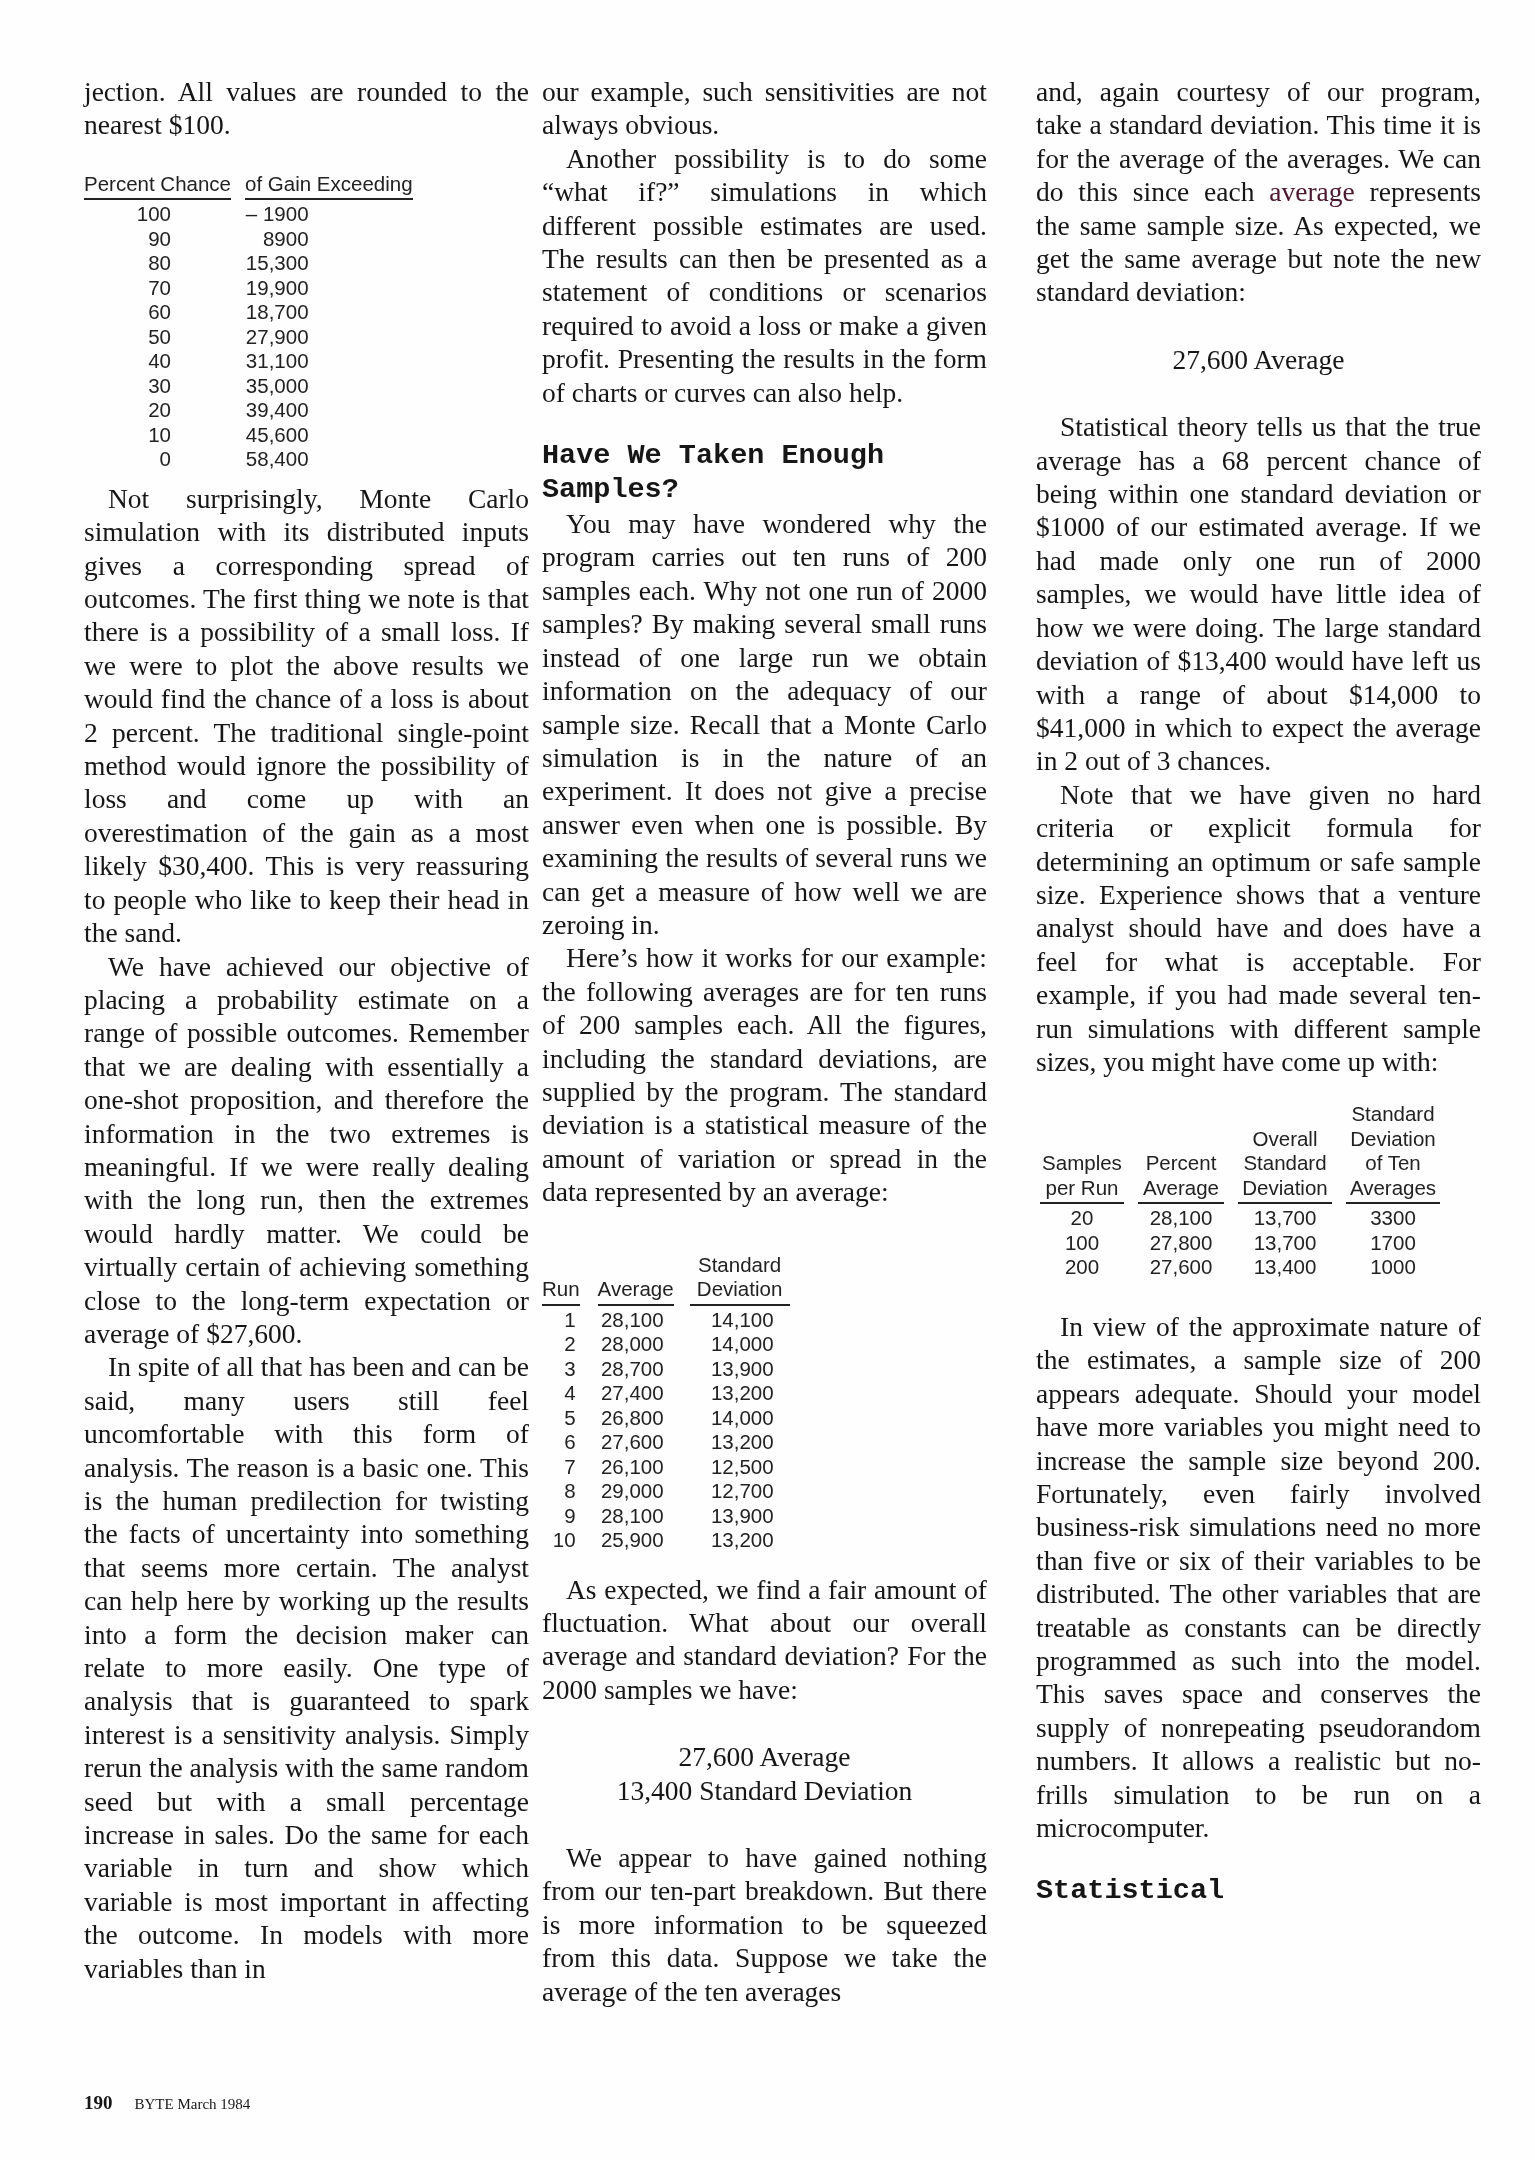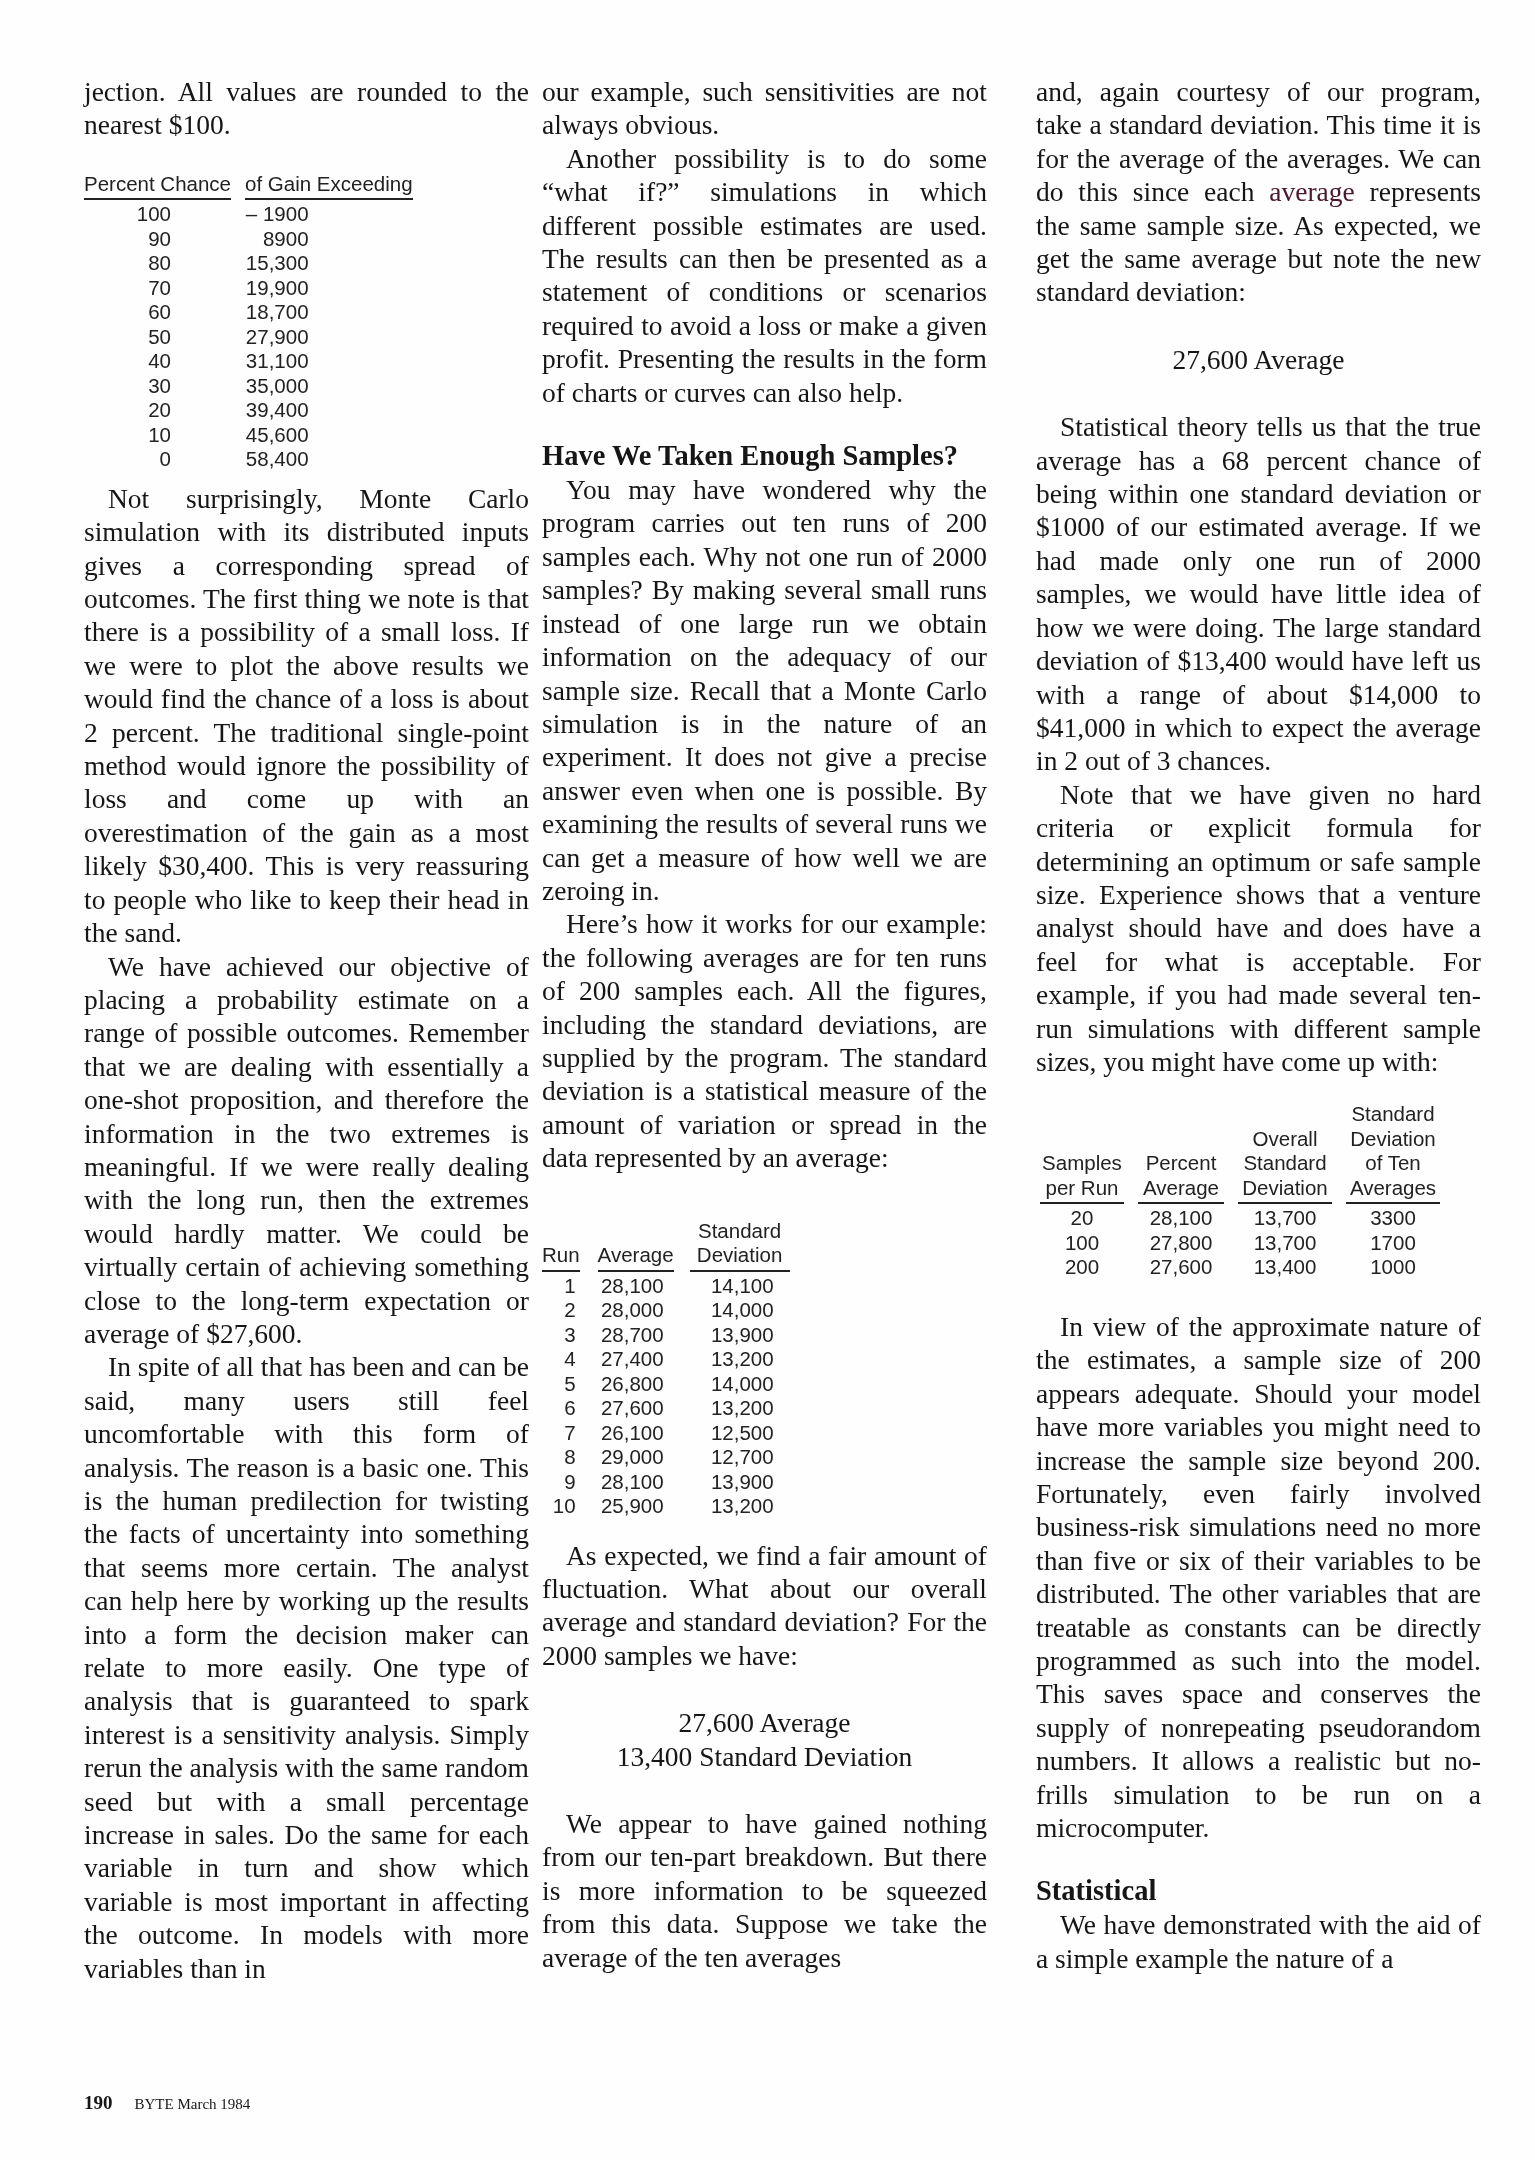--- a/index.html
+++ b/index.html
@@ -3,21 +3,21 @@
 <meta charset="utf-8">
 <style>
   html, body { margin: 0; padding: 0; background: #fefefe; }
   body { width: 1535px; height: 2160px; position: relative; overflow: hidden; color: #161616; }
   .col { position: absolute; top: 75px; width: 445px; font-family: "Liberation Serif", "DejaVu Serif", serif; font-size: 27.5px; line-height: 33.4px; }
   .c1 { left: 84px; }
   .c2 { left: 542px; }
   .c3 { left: 1036px; }
   .p { margin: 0; text-align: justify; text-align-last: auto; }
   .p.ind { text-indent: 24px; }
-  h2 { font-family: Liberation Serif, serif; font-weight: bold; font-size: 28.5px; line-height: 34px; margin: 0; }
+  h2 { font-family: Liberation Mono, monospace; font-weight: bold; font-size: 28.5px; line-height: 34px; margin: 0; }
   .center { text-align: center; margin: 0; }
   table.num { font-family: "Liberation Sans", "DejaVu Sans", sans-serif; font-size: 20.5px; line-height: 24.5px; border-collapse: separate; border-spacing: 0; color: #222; }
   table.num th { font-weight: normal; vertical-align: bottom; padding: 0 0 2px 0; }
   table.num th span.u { display: inline-block; border-bottom: 2px solid #222; padding-bottom: 2px; }
   table.num td { padding: 0; }
   .t1 { margin: 30px 0 10px 0; }
   .t1 th { text-align: center; }
   .t1 td.a { text-align: right; padding-right: 74px; }
   .t1 td.b { text-align: right; padding-right: 104px; }
   .t2 { margin: 14px 0 20px 0; }
@@ -206,18 +206,17 @@
           <td style="padding-right:14px">200</td>
           <td style="padding-right:14px">27,600</td>
           <td style="padding-right:14px">13,400</td>
           <td>1000</td>
         </tr>
     </tbody>
   </table>
 
   <p class="p ind" style="margin-top:30px">In view of the approximate nature of the estimates, a sample size of 200 appears adequate. Should your model have more variables you might need to increase the sample size beyond 200. Fortunately, even fairly involved business-risk simulations need no more than five or six of their variables to be distributed. The other variables that are treatable as constants can be directly programmed as such into the model. This saves space and conserves the supply of nonrepeating pseudorandom numbers. It allows a realistic but no-frills simulation to be run on a microcomputer.</p>
   <h2 style="margin-top:30px">Statistical</h2>
-  <p class="p ind">We have demonstrated with the aid of a simple example the nature of a</p>
 </div>
 
 <div class="footer">
   <span class="pg">190</span><span class="pub">BYTE March 1984</span>
 </div>
 
 </body></html>

